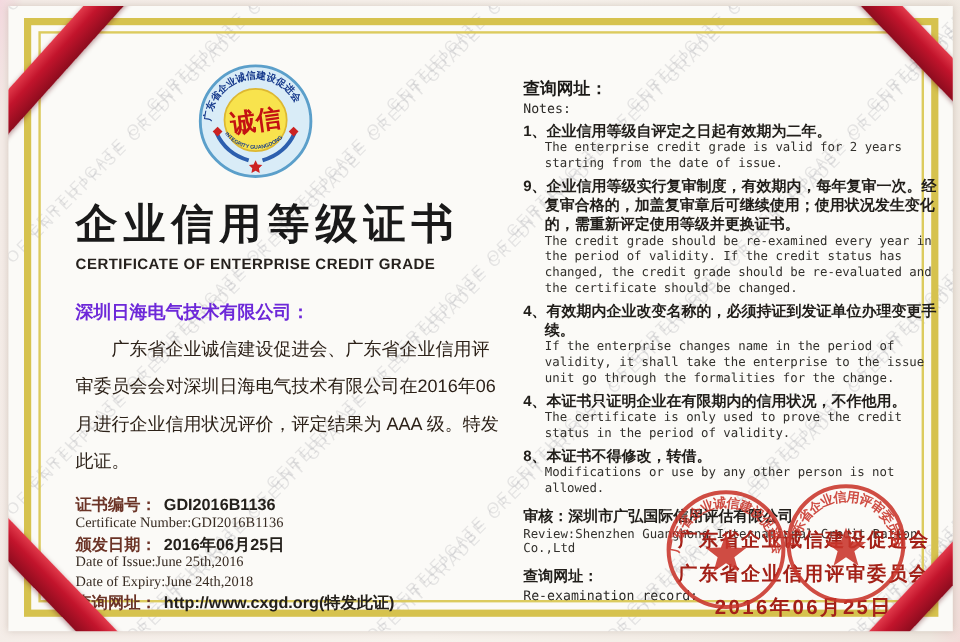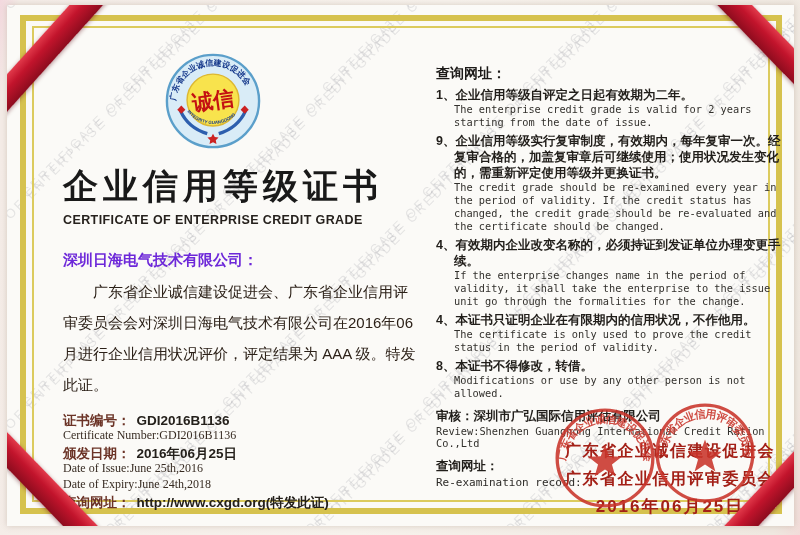--- a/index.html
+++ b/index.html
@@ -141,20 +141,21 @@
             <div class="en">Date of Expiry:June 24th,2018</div>
           </div>
           <div class="field">
             <div class="zh"><span>查询网址：</span><span class="val">http://www.cxgd.org(特发此证)</span></div>
           </div>
         </div>
     </div>
 
     <div class="right-col">
       <div class="notes-h-zh">查询网址：</div>
+      <div class="notes-h-en">Notes:</div>
       <div id="notes-list">
           <div class="note">
             <div class="zh">1、企业信用等级自评定之日起有效期为二年。</div>
             <div class="en">The enterprise credit grade is valid for 2 years starting from the date of issue.</div>
           </div>
           <div class="note">
             <div class="zh">9、企业信用等级实行复审制度，有效期内，每年复审一次。经复审合格的，加盖复审章后可继续使用；使用状况发生变化的，需重新评定使用等级并更换证书。</div>
             <div class="en">The credit grade should be re-examined every year in the period of validity. If the credit status has changed, the credit grade should be re-evaluated and the certificate should be changed.</div>
           </div>
           <div class="note">

